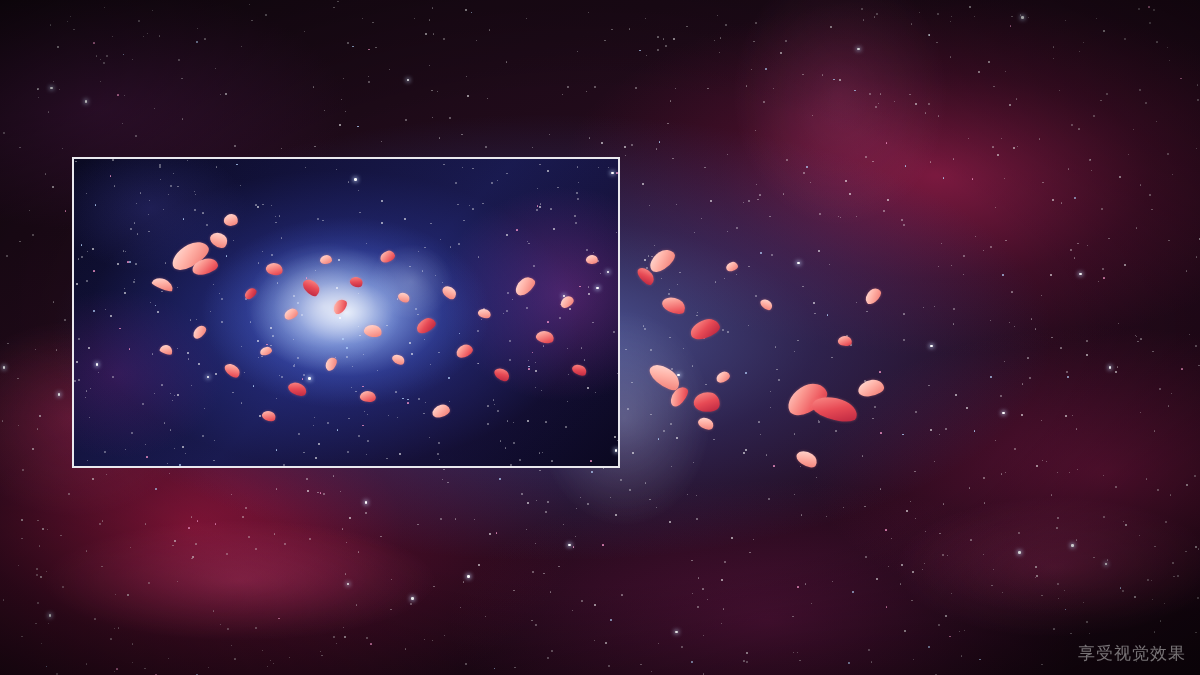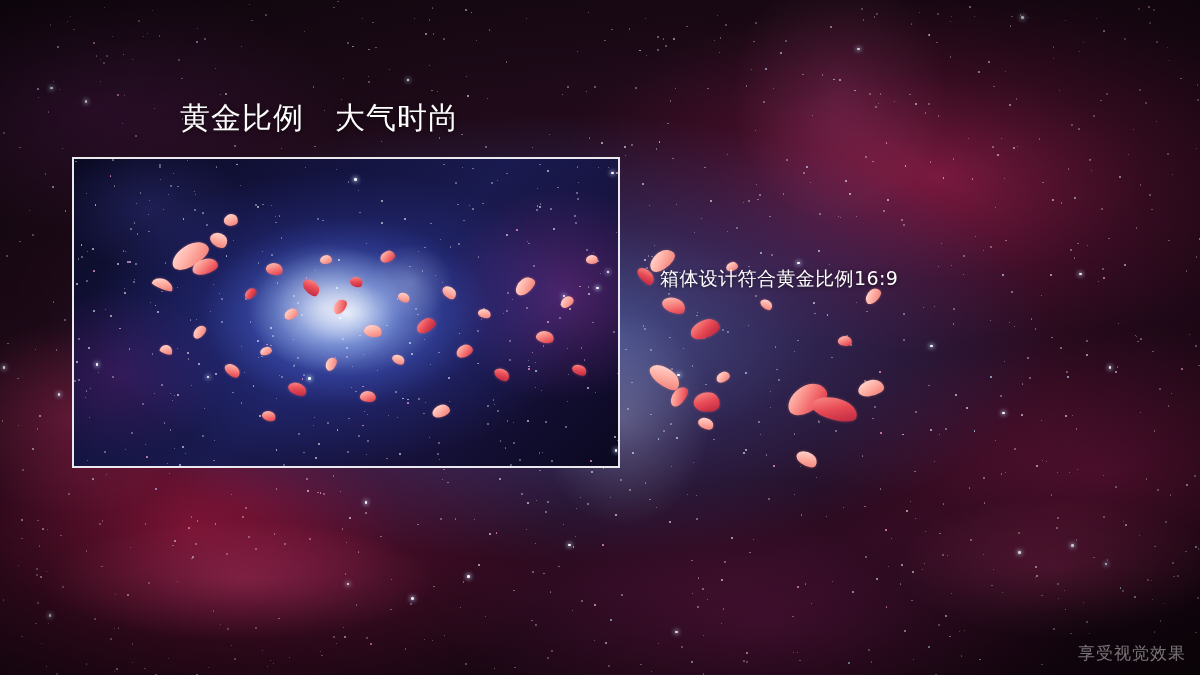--- a/index.html
+++ b/index.html
@@ -1212,21 +1212,20 @@
       <i class="mid" style="width: 2px; height: 2px; left: 1049.7px; top: 273.8px;"></i>
       <i class="mid" style="width: 2px; height: 2px; left: 839px; top: 78.6px;"></i>
       <i class="dim" style="width: 1.3px; height: 1.3px; left: 983.3px; top: 477.4px;"></i>
       <i class="dim" style="width: 1.5px; height: 1.5px; left: 1157px; top: 489px;"></i>
       <i class="dim" style="width: 1.3px; height: 1.3px; left: 653.7px; top: 244.6px;"></i>
       <i class="dim" style="width: 2px; height: 2px; left: 635.3px; top: 87.1px;"></i>
       <i class="dim" style="width: 1.4px; height: 1.4px; left: 1070.2px; top: 632.6px;"></i>
     </div>
   <div class="bg-layer" id="vignette"></div>
 
-  <div id="slide-title">黄金比例　大气时尚</div>
 
   <div id="picture-frame">
     <div id="picture-inner"></div>
     <div id="picture-glow"></div>
     <div class="stars" id="frame-stars">
         <i class="dim" style="width: 1.3px; height: 1.3px; left: 429.1px; top: 153.8px;"></i>
         <i class="dim" style="width: 1.4px; height: 1.4px; left: 10.7px; top: 237.5px;"></i>
         <i class="dim" style="width: 2px; height: 2px; left: 432.1px; top: 151.2px;"></i>
         <i class="dim" style="width: 1px; height: 1px; left: 485.7px; top: 145.2px;"></i>
         <i class="dim" style="width: 1.9px; height: 1.9px; left: 285px; top: 175.5px;"></i>
@@ -1637,18 +1636,17 @@
       <div class="petal pale" style="left: 858px; top: 380px; width: 26px; height: 16px; transform: rotate(-8deg);"></div>
       <div class="petal pale" style="left: 796px; top: 452px; width: 22px; height: 14px; transform: rotate(34deg);"></div>
       <div class="petal pale" style="left: 864px; top: 290px; width: 18px; height: 12px; transform: rotate(-40deg);"></div>
       <div class="petal " style="left: 838px; top: 336px; width: 14px; height: 10px; transform: rotate(12deg);"></div>
       <div class="petal pale" style="left: 760px; top: 300px; width: 13px; height: 9px; transform: rotate(44deg);"></div>
       <div class="petal pale" style="left: 726px; top: 262px; width: 12px; height: 9px; transform: rotate(-12deg);"></div>
       <div class="petal deep" style="left: 636px; top: 270px; width: 20px; height: 12px; transform: rotate(52deg);"></div>
     </div>
 
   <div id="body-text">
-    <div class="line">箱体设计符合黄金比例16:9</div>
   </div>
 
   <div id="watermark">享受视觉效果</div>
 
 </div>
 
 </body></html>

